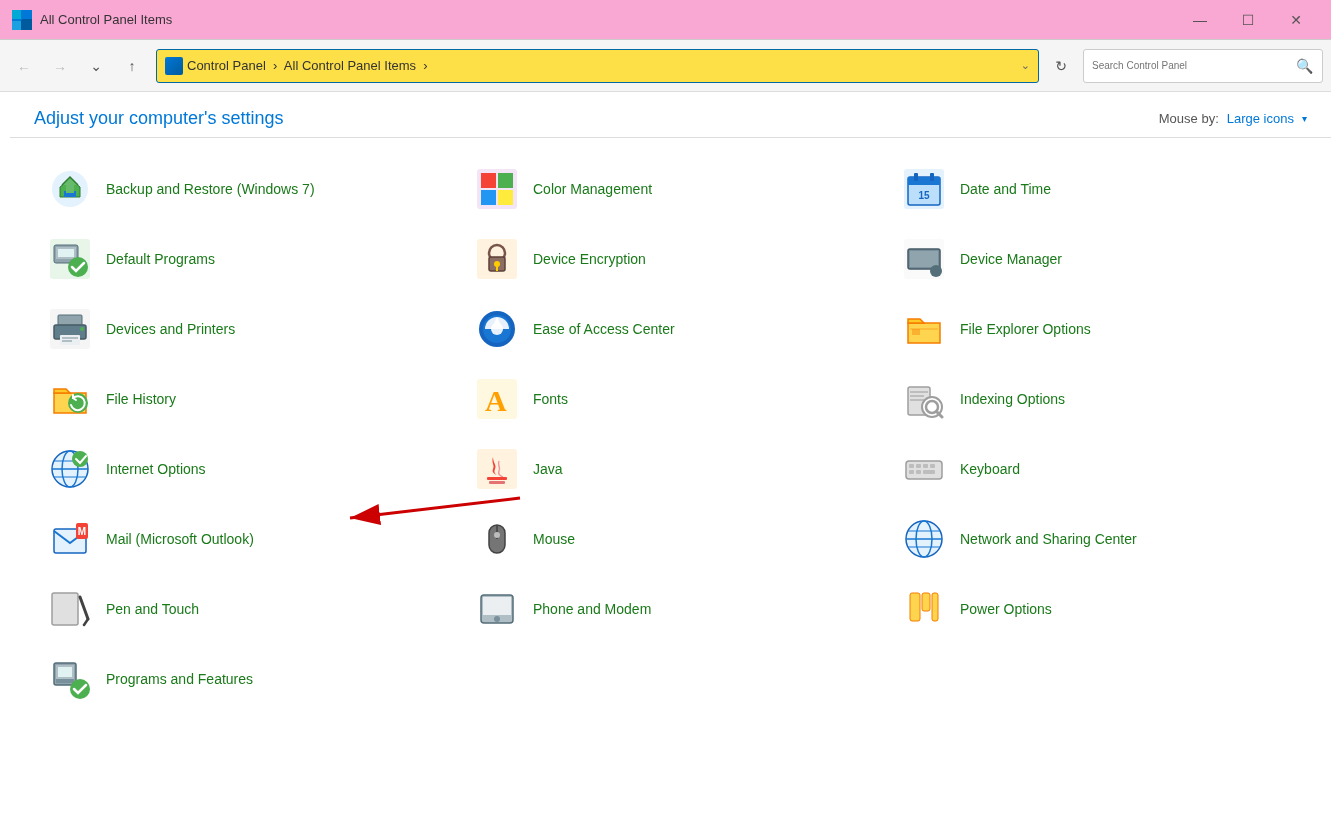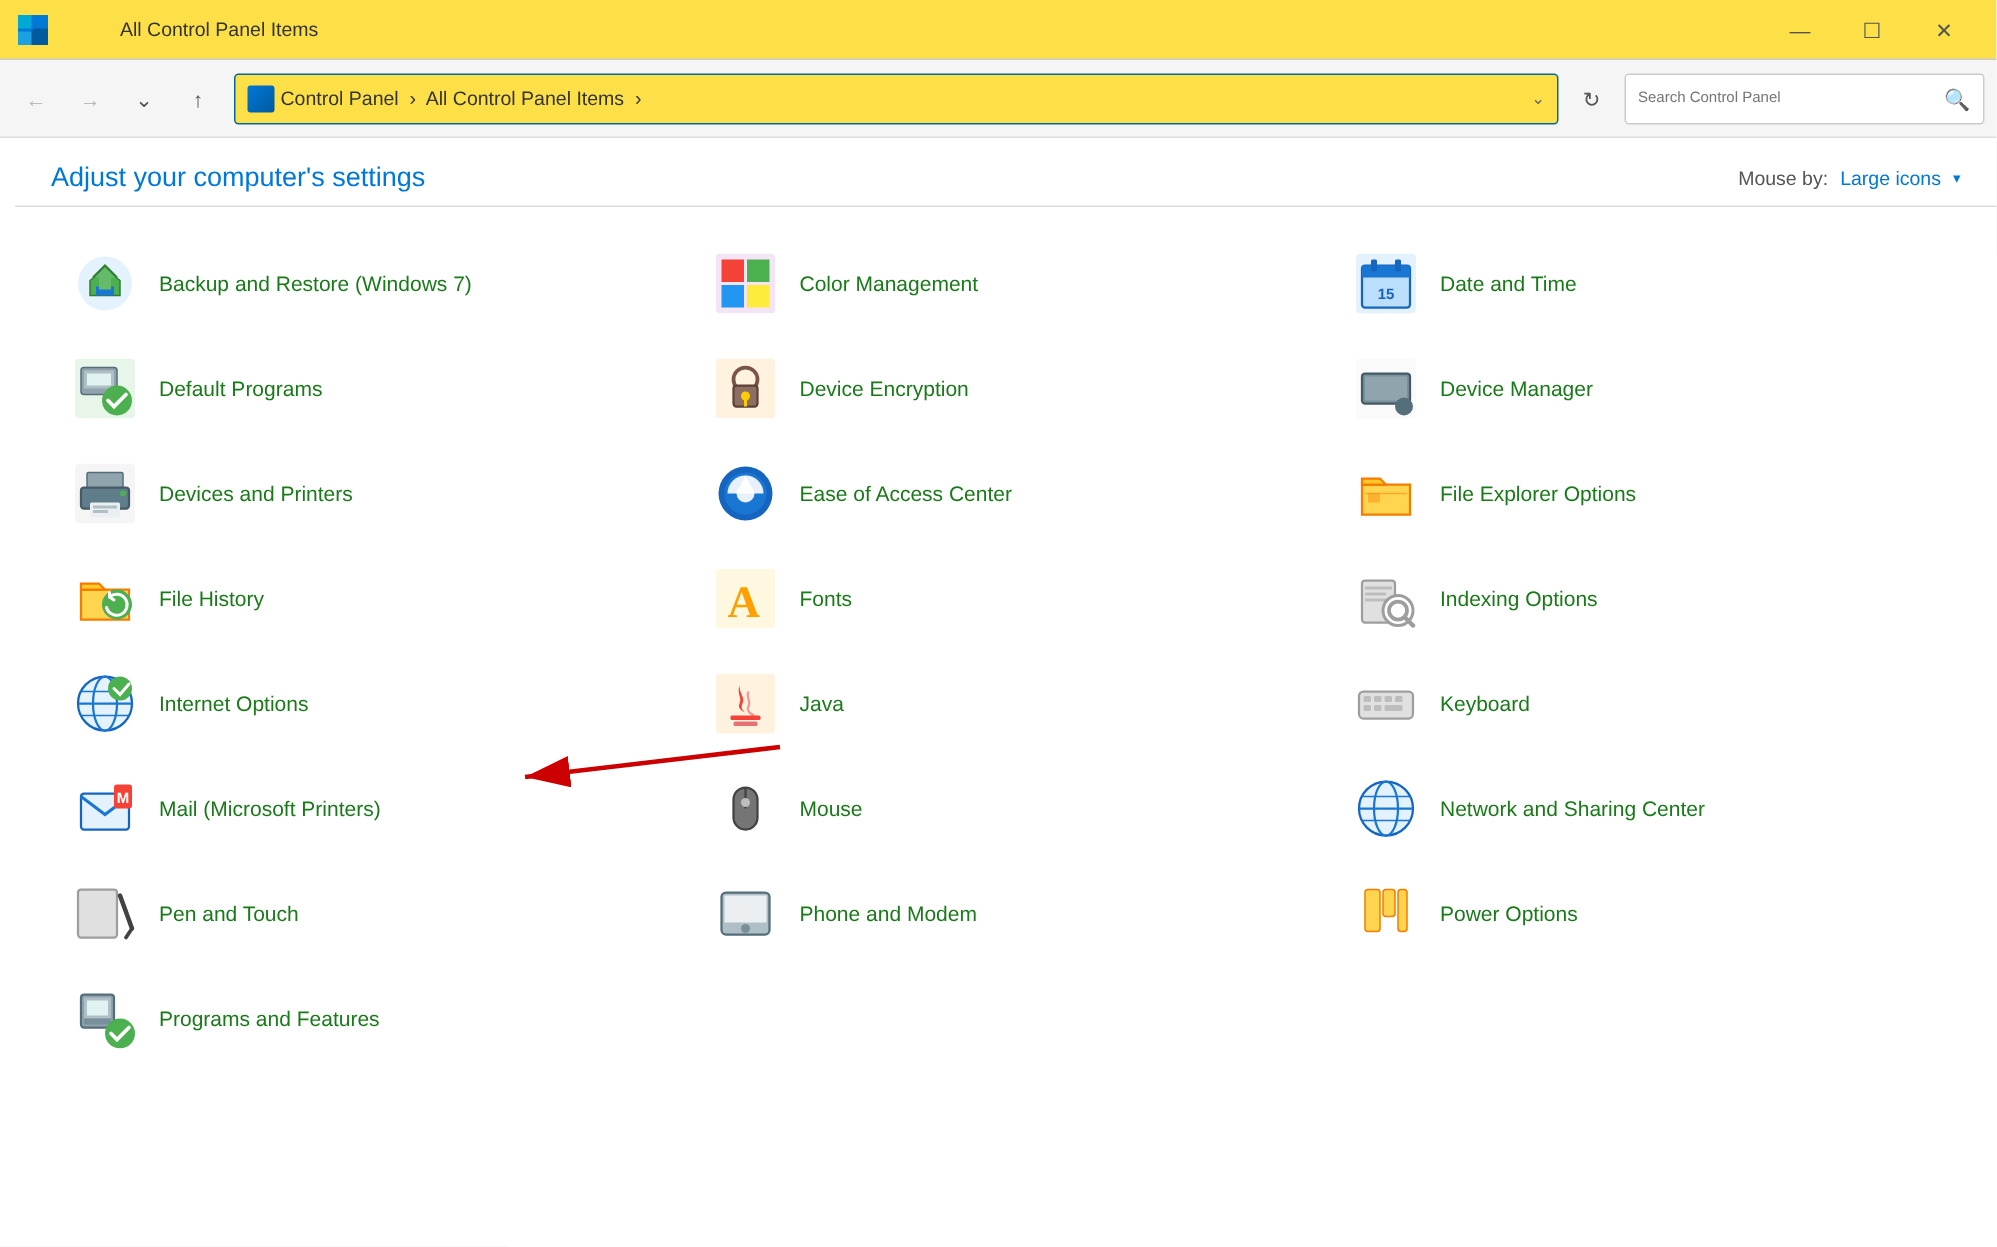--- a/index.html
+++ b/index.html
@@ -1,27 +1,26 @@
 <!DOCTYPE html>
 <html><head>
   <meta charset="utf-8">
   <style>
     * { margin: 0; padding: 0; box-sizing: border-box; }
     body { font-family: 'Segoe UI', Arial, sans-serif; background: #f0f0f0; width: 1331px; height: 831px; overflow: hidden; }
 
     
     .title-bar {
-      background: #fde047;
+      background: #f9a8d4;
       height: 40px;
       display: flex;
       align-items: center;
       padding: 0 12px;
       border-bottom: 1px solid #ccc;
       user-select: none;
-      gap: 40px;
     }
     .title-bar-icon {
       width: 20px; height: 20px; margin-right: 8px;
       background: linear-gradient(135deg, #0078d7 50%, #005a9e 50%);
       border-radius: 2px;
       display: flex; align-items: center; justify-content: center;
       color: white; font-size: 10px; font-weight: bold;
     }
     .title-bar-text {
       font-size: 13px; color: #333; flex: 1;
@@ -409,21 +408,21 @@
         </div>
         <div class="item">
           <div class="item-icon">
             <svg width="40" height="40" viewBox="0 0 40 40">
               <rect x="4" y="10" width="32" height="24" rx="2" fill="#e3f2fd" stroke="#1565c0" stroke-width="1.5"></rect>
               <path d="M4,12 L20,24 L36,12" fill="none" stroke="#1976d2" stroke-width="2"></path>
               <rect x="26" y="4" width="12" height="16" rx="2" fill="#f44336"></rect>
               <text x="32" y="16" font-size="10" text-anchor="middle" fill="white" font-weight="bold">M</text>
             </svg>
           </div>
-          <span class="item-label">Mail (Microsoft Printers)</span>
+          <span class="item-label">Mail (Microsoft Outlook)</span>
         </div>
         <div class="item">
           <div class="item-icon">
             <svg width="40" height="40" viewBox="0 0 40 40">
               <rect x="12" y="6" width="16" height="28" rx="8" fill="#757575" stroke="#424242" stroke-width="1.5"></rect>
               <line x1="20" y1="6" x2="20" y2="20" stroke="#424242" stroke-width="1.5"></line>
               <circle cx="20" cy="16" r="3" fill="#bdbdbd"></circle>
             </svg>
           </div>
           <span class="item-label">Mouse</span>

